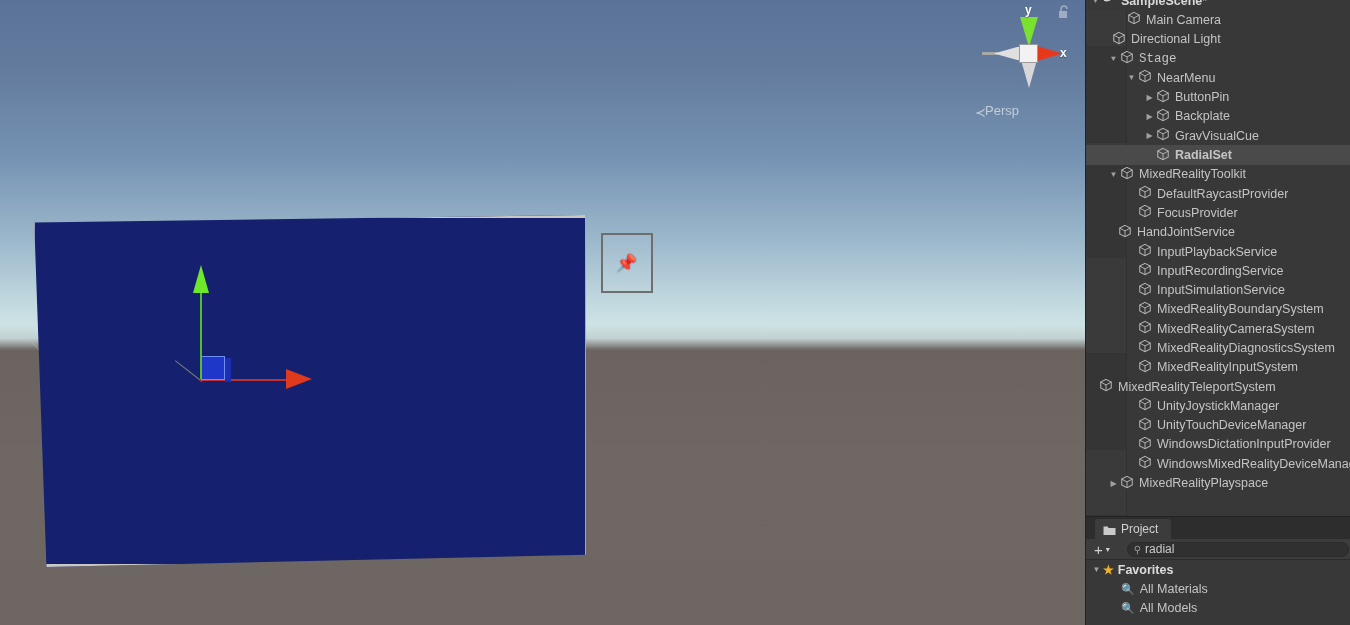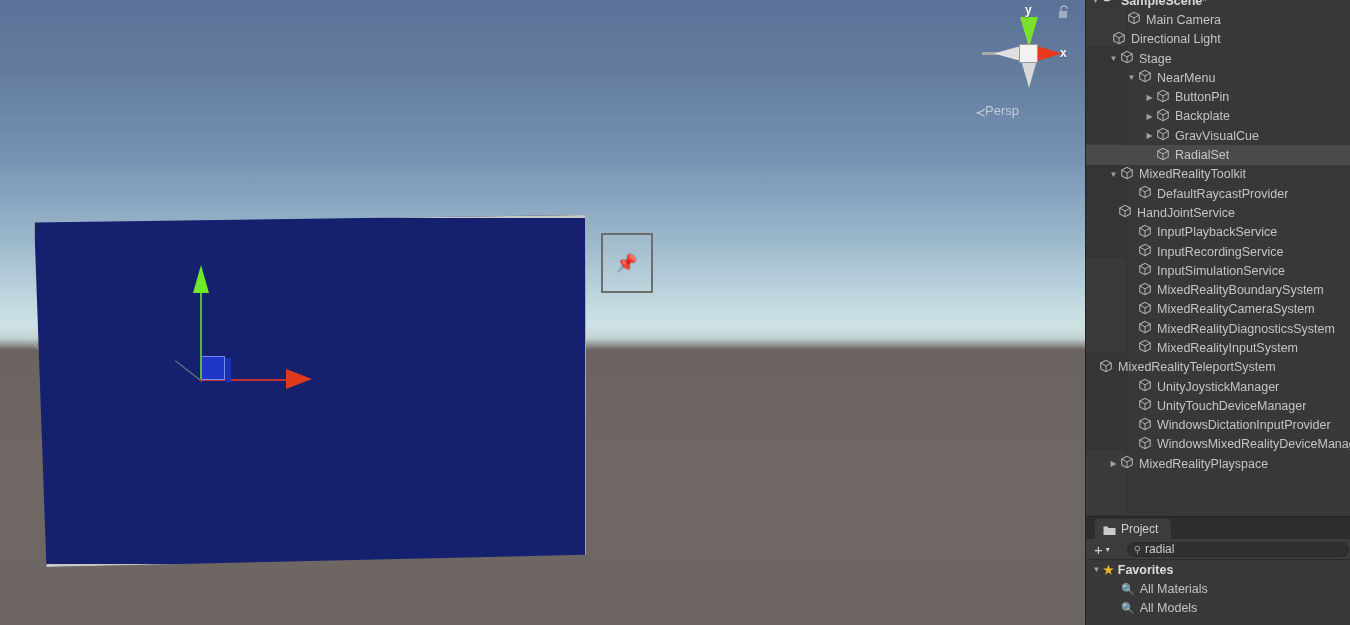--- a/index.html
+++ b/index.html
@@ -198,21 +198,21 @@
   }
   .hier-rows { position: absolute; left: 0; top: 0; width: 265px; }
   .hrow {
     position: relative;
     height: 19.3px;
     display: flex; align-items: center;
     white-space: nowrap;
     font-size: 12.5px;
     color: #c4c4c4;
   }
-  .hrow.selected { background: #4a4a4a; }
+  .hrow.selected { background: #4a4a4a; font-weight: bold; }
   .hrow.scene-root { font-weight: bold; color: #d8d8d8; }
   .hrow .twisty {
     width: 13px; flex: 0 0 13px;
     font-size: 8px; color: #a0a0a0;
     text-align: center;
   }
   .hrow .twisty.open::before { content: "\25BC"; }
   .hrow .twisty.closed::before { content: "\25B6"; }
   .hrow .twisty.none::before { content: ""; }
   .hrow .go-icon {
@@ -375,83 +375,91 @@
             <span class="lbl">Main Camera</span>
           </div>
           <div class="hrow" style="padding-left: 13px;">
             <span class="twisty none"></span>
             <span class="go-icon"><svg viewBox="0 0 16 16" width="14" height="14">
                 <path d="M8 1.6 L14 4.7 V11.3 L8 14.4 L2 11.3 V4.7 Z" fill="none" stroke="#b4b4b4" stroke-width="1.2"></path>
                 <path d="M2 4.7 L8 7.9 L14 4.7 M8 7.9 V14.4" fill="none" stroke="#b4b4b4" stroke-width="1.1"></path>
               </svg></span>
             <span class="lbl">Directional Light</span>
           </div>
+          <div class="hrow" style="padding-left: 21px; font-family: Liberation Mono, monospace;">
+            <span class="twisty open"></span>
+            <span class="go-icon"><svg viewBox="0 0 16 16" width="14" height="14">
+                <path d="M8 1.6 L14 4.7 V11.3 L8 14.4 L2 11.3 V4.7 Z" fill="none" stroke="#b4b4b4" stroke-width="1.2"></path>
+                <path d="M2 4.7 L8 7.9 L14 4.7 M8 7.9 V14.4" fill="none" stroke="#b4b4b4" stroke-width="1.1"></path>
+              </svg></span>
+            <span class="lbl">Stage</span>
+          </div>
+          <div class="hrow" style="padding-left: 39px;">
+            <span class="twisty open"></span>
+            <span class="go-icon"><svg viewBox="0 0 16 16" width="14" height="14">
+                <path d="M8 1.6 L14 4.7 V11.3 L8 14.4 L2 11.3 V4.7 Z" fill="none" stroke="#b4b4b4" stroke-width="1.2"></path>
+                <path d="M2 4.7 L8 7.9 L14 4.7 M8 7.9 V14.4" fill="none" stroke="#b4b4b4" stroke-width="1.1"></path>
+              </svg></span>
+            <span class="lbl">NearMenu</span>
+          </div>
+          <div class="hrow" style="padding-left: 57px;">
+            <span class="twisty closed"></span>
+            <span class="go-icon"><svg viewBox="0 0 16 16" width="14" height="14">
+                <path d="M8 1.6 L14 4.7 V11.3 L8 14.4 L2 11.3 V4.7 Z" fill="none" stroke="#b4b4b4" stroke-width="1.2"></path>
+                <path d="M2 4.7 L8 7.9 L14 4.7 M8 7.9 V14.4" fill="none" stroke="#b4b4b4" stroke-width="1.1"></path>
+              </svg></span>
+            <span class="lbl">ButtonPin</span>
+          </div>
+          <div class="hrow" style="padding-left: 57px;">
+            <span class="twisty closed"></span>
+            <span class="go-icon"><svg viewBox="0 0 16 16" width="14" height="14">
+                <path d="M8 1.6 L14 4.7 V11.3 L8 14.4 L2 11.3 V4.7 Z" fill="none" stroke="#b4b4b4" stroke-width="1.2"></path>
+                <path d="M2 4.7 L8 7.9 L14 4.7 M8 7.9 V14.4" fill="none" stroke="#b4b4b4" stroke-width="1.1"></path>
+              </svg></span>
+            <span class="lbl">Backplate</span>
+          </div>
+          <div class="hrow" style="padding-left: 57px;">
+            <span class="twisty closed"></span>
+            <span class="go-icon"><svg viewBox="0 0 16 16" width="14" height="14">
+                <path d="M8 1.6 L14 4.7 V11.3 L8 14.4 L2 11.3 V4.7 Z" fill="none" stroke="#b4b4b4" stroke-width="1.2"></path>
+                <path d="M2 4.7 L8 7.9 L14 4.7 M8 7.9 V14.4" fill="none" stroke="#b4b4b4" stroke-width="1.1"></path>
+              </svg></span>
+            <span class="lbl">GravVisualCue</span>
+          </div>
+          <div class="hrow selected" style="padding-left: 57px;">
+            <span class="twisty none"></span>
+            <span class="go-icon"><svg viewBox="0 0 16 16" width="14" height="14">
+                <path d="M8 1.6 L14 4.7 V11.3 L8 14.4 L2 11.3 V4.7 Z" fill="none" stroke="#b4b4b4" stroke-width="1.2"></path>
+                <path d="M2 4.7 L8 7.9 L14 4.7 M8 7.9 V14.4" fill="none" stroke="#b4b4b4" stroke-width="1.1"></path>
+              </svg></span>
+            <span class="lbl">RadialSet</span>
+          </div>
           <div class="hrow" style="padding-left: 21px;">
             <span class="twisty open"></span>
             <span class="go-icon"><svg viewBox="0 0 16 16" width="14" height="14">
                 <path d="M8 1.6 L14 4.7 V11.3 L8 14.4 L2 11.3 V4.7 Z" fill="none" stroke="#b4b4b4" stroke-width="1.2"></path>
                 <path d="M2 4.7 L8 7.9 L14 4.7 M8 7.9 V14.4" fill="none" stroke="#b4b4b4" stroke-width="1.1"></path>
               </svg></span>
-            <span class="lbl">Stage</span>
-          </div>
-          <div class="hrow" style="padding-left: 39px;">
-            <span class="twisty open"></span>
-            <span class="go-icon"><svg viewBox="0 0 16 16" width="14" height="14">
-                <path d="M8 1.6 L14 4.7 V11.3 L8 14.4 L2 11.3 V4.7 Z" fill="none" stroke="#b4b4b4" stroke-width="1.2"></path>
-                <path d="M2 4.7 L8 7.9 L14 4.7 M8 7.9 V14.4" fill="none" stroke="#b4b4b4" stroke-width="1.1"></path>
-              </svg></span>
-            <span class="lbl">NearMenu</span>
-          </div>
-          <div class="hrow" style="padding-left: 57px;">
-            <span class="twisty closed"></span>
-            <span class="go-icon"><svg viewBox="0 0 16 16" width="14" height="14">
-                <path d="M8 1.6 L14 4.7 V11.3 L8 14.4 L2 11.3 V4.7 Z" fill="none" stroke="#b4b4b4" stroke-width="1.2"></path>
-                <path d="M2 4.7 L8 7.9 L14 4.7 M8 7.9 V14.4" fill="none" stroke="#b4b4b4" stroke-width="1.1"></path>
-              </svg></span>
-            <span class="lbl">ButtonPin</span>
-          </div>
-          <div class="hrow" style="padding-left: 57px;">
-            <span class="twisty closed"></span>
-            <span class="go-icon"><svg viewBox="0 0 16 16" width="14" height="14">
-                <path d="M8 1.6 L14 4.7 V11.3 L8 14.4 L2 11.3 V4.7 Z" fill="none" stroke="#b4b4b4" stroke-width="1.2"></path>
-                <path d="M2 4.7 L8 7.9 L14 4.7 M8 7.9 V14.4" fill="none" stroke="#b4b4b4" stroke-width="1.1"></path>
-              </svg></span>
-            <span class="lbl">Backplate</span>
-          </div>
-          <div class="hrow" style="padding-left: 57px;">
-            <span class="twisty closed"></span>
-            <span class="go-icon"><svg viewBox="0 0 16 16" width="14" height="14">
-                <path d="M8 1.6 L14 4.7 V11.3 L8 14.4 L2 11.3 V4.7 Z" fill="none" stroke="#b4b4b4" stroke-width="1.2"></path>
-                <path d="M2 4.7 L8 7.9 L14 4.7 M8 7.9 V14.4" fill="none" stroke="#b4b4b4" stroke-width="1.1"></path>
-              </svg></span>
-            <span class="lbl">GravVisualCue</span>
-          </div>
-          <div class="hrow selected" style="padding-left: 57px;">
-            <span class="twisty none"></span>
-            <span class="go-icon"><svg viewBox="0 0 16 16" width="14" height="14">
-                <path d="M8 1.6 L14 4.7 V11.3 L8 14.4 L2 11.3 V4.7 Z" fill="none" stroke="#b4b4b4" stroke-width="1.2"></path>
-                <path d="M2 4.7 L8 7.9 L14 4.7 M8 7.9 V14.4" fill="none" stroke="#b4b4b4" stroke-width="1.1"></path>
-              </svg></span>
-            <span class="lbl">RadialSet</span>
-          </div>
-          <div class="hrow" style="padding-left: 21px;">
-            <span class="twisty open"></span>
-            <span class="go-icon"><svg viewBox="0 0 16 16" width="14" height="14">
-                <path d="M8 1.6 L14 4.7 V11.3 L8 14.4 L2 11.3 V4.7 Z" fill="none" stroke="#b4b4b4" stroke-width="1.2"></path>
-                <path d="M2 4.7 L8 7.9 L14 4.7 M8 7.9 V14.4" fill="none" stroke="#b4b4b4" stroke-width="1.1"></path>
-              </svg></span>
             <span class="lbl">MixedRealityToolkit</span>
           </div>
           <div class="hrow" style="padding-left: 39px;">
             <span class="twisty none"></span>
             <span class="go-icon"><svg viewBox="0 0 16 16" width="14" height="14">
                 <path d="M8 1.6 L14 4.7 V11.3 L8 14.4 L2 11.3 V4.7 Z" fill="none" stroke="#b4b4b4" stroke-width="1.2"></path>
                 <path d="M2 4.7 L8 7.9 L14 4.7 M8 7.9 V14.4" fill="none" stroke="#b4b4b4" stroke-width="1.1"></path>
               </svg></span>
             <span class="lbl">DefaultRaycastProvider</span>
+          </div>
+          <div class="hrow" style="padding-left: 39px;">
+            <span class="twisty none"></span>
+            <span class="go-icon"><svg viewBox="0 0 16 16" width="14" height="14">
+                <path d="M8 1.6 L14 4.7 V11.3 L8 14.4 L2 11.3 V4.7 Z" fill="none" stroke="#b4b4b4" stroke-width="1.2"></path>
+                <path d="M2 4.7 L8 7.9 L14 4.7 M8 7.9 V14.4" fill="none" stroke="#b4b4b4" stroke-width="1.1"></path>
+              </svg></span>
+            <span class="lbl">FocusProvider</span>
           </div>
           <div class="hrow" style="padding-left: 19px;">
             <span class="twisty none"></span>
             <span class="go-icon"><svg viewBox="0 0 16 16" width="14" height="14">
                 <path d="M8 1.6 L14 4.7 V11.3 L8 14.4 L2 11.3 V4.7 Z" fill="none" stroke="#b4b4b4" stroke-width="1.2"></path>
                 <path d="M2 4.7 L8 7.9 L14 4.7 M8 7.9 V14.4" fill="none" stroke="#b4b4b4" stroke-width="1.1"></path>
               </svg></span>
             <span class="lbl">HandJointService</span>
           </div>
           <div class="hrow" style="padding-left: 39px;">

